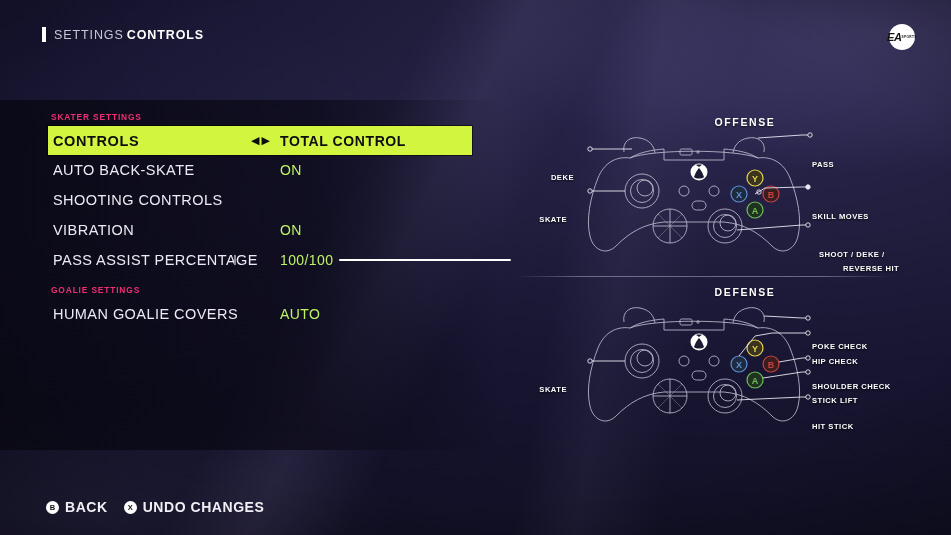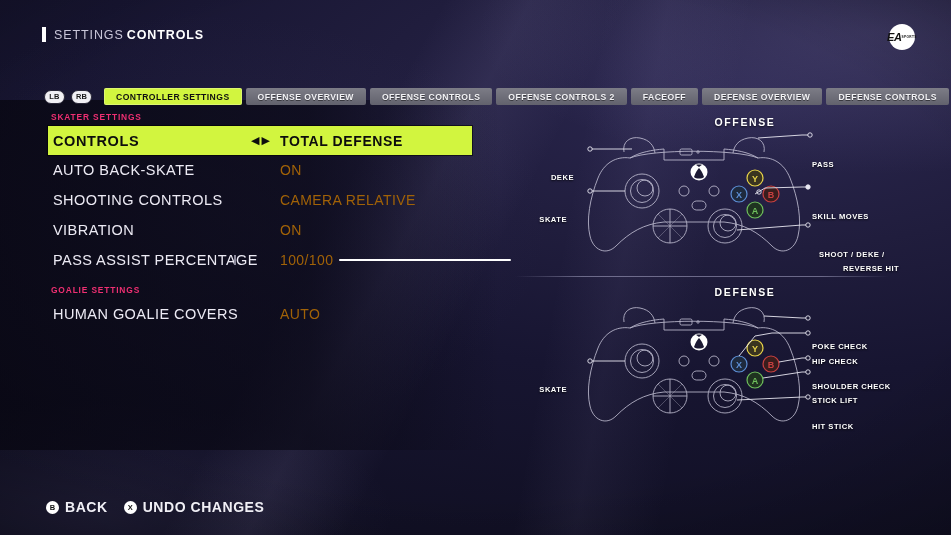--- a/index.html
+++ b/index.html
@@ -81,21 +81,21 @@
   .section-label{
     color:#ef2f72; font-size:8.4px; font-weight:700; letter-spacing:.85px;
     margin:0 0 4px 3px;
   }
   .gs-label{ margin-top:10px; }
   .row{
     height:30px; display:flex; align-items:center; position:relative; padding-left:5px;
   }
   .row .name{ font-size:14.5px; font-weight:400; letter-spacing:.45px; color:#eceaf4; }
   .row .val{
-    position:absolute; left:232px; font-size:14px; letter-spacing:.4px; color:#a16207; font-weight:400;
+    position:absolute; left:232px; font-size:14px; letter-spacing:.4px; color:#bef264; font-weight:400;
   }
   .row.selected{
     background:#d2f53f; height:29px; width:424px; padding-left:5px;
     box-shadow:0 0 0 1px rgba(0,0,0,.55);
   }
   .row.selected .name{ color:#0d0d0d; font-weight:700; letter-spacing:.6px; }
   .row.selected .val{ color:#0d0d0d; font-weight:700; left:232px; letter-spacing:.6px; }
   .arrows{
     position:absolute; left:203px; display:flex; gap:2px; align-items:center; color:#0d0d0d;
     font-size:11px;
@@ -158,52 +158,38 @@
     <div class="hdr-txt">
       <span class="s1">SETTINGS</span><span class="s2">CONTROLS</span>
     </div>
   </div>
 
   <div class="ea-logo">
     <div class="ea">EA</div>
     <div class="sp">SPORTS</div>
   </div>
 
-  <div class="tabrow">
-    <div class="bump">LB</div>
-    <div class="bump">RB</div>
-    <div class="tabs" id="tabs-container">
-        <div class="tab active">CONTROLLER SETTINGS</div>
-        <div class="tab">OFFENSE OVERVIEW</div>
-        <div class="tab">OFFENSE CONTROLS</div>
-        <div class="tab">OFFENSE CONTROLS 2</div>
-        <div class="tab">FACEOFF</div>
-        <div class="tab">DEFENSE OVERVIEW</div>
-        <div class="tab">DEFENSE CONTROLS</div>
-      </div>
-  </div>
 
   <div class="list">
     <div class="section-label">SKATER SETTINGS</div>
     <div id="skater-rows">
         <div class="row selected">
           <div class="name">CONTROLS</div>
           <div class="arrows">
             <span>◀</span>
             <span>▶</span>
           </div>
-          <div class="val">TOTAL DEFENSE</div>
+          <div class="val">TOTAL CONTROL</div>
         </div>
         <div class="row">
           <div class="name">AUTO BACK-SKATE</div>
           <div class="val">ON</div>
         </div>
         <div class="row">
           <div class="name">SHOOTING CONTROLS</div>
-          <div class="val">CAMERA RELATIVE</div>
         </div>
         <div class="row">
           <div class="name">VIBRATION</div>
           <div class="val">ON</div>
         </div>
         <div class="row">
           <div class="name">PASS ASSIST PERCENTAGE</div>
           <div class="tickmark"></div>
           <div class="val">100/100</div>
           <div class="slider-track" style="width: 172px;"></div>

